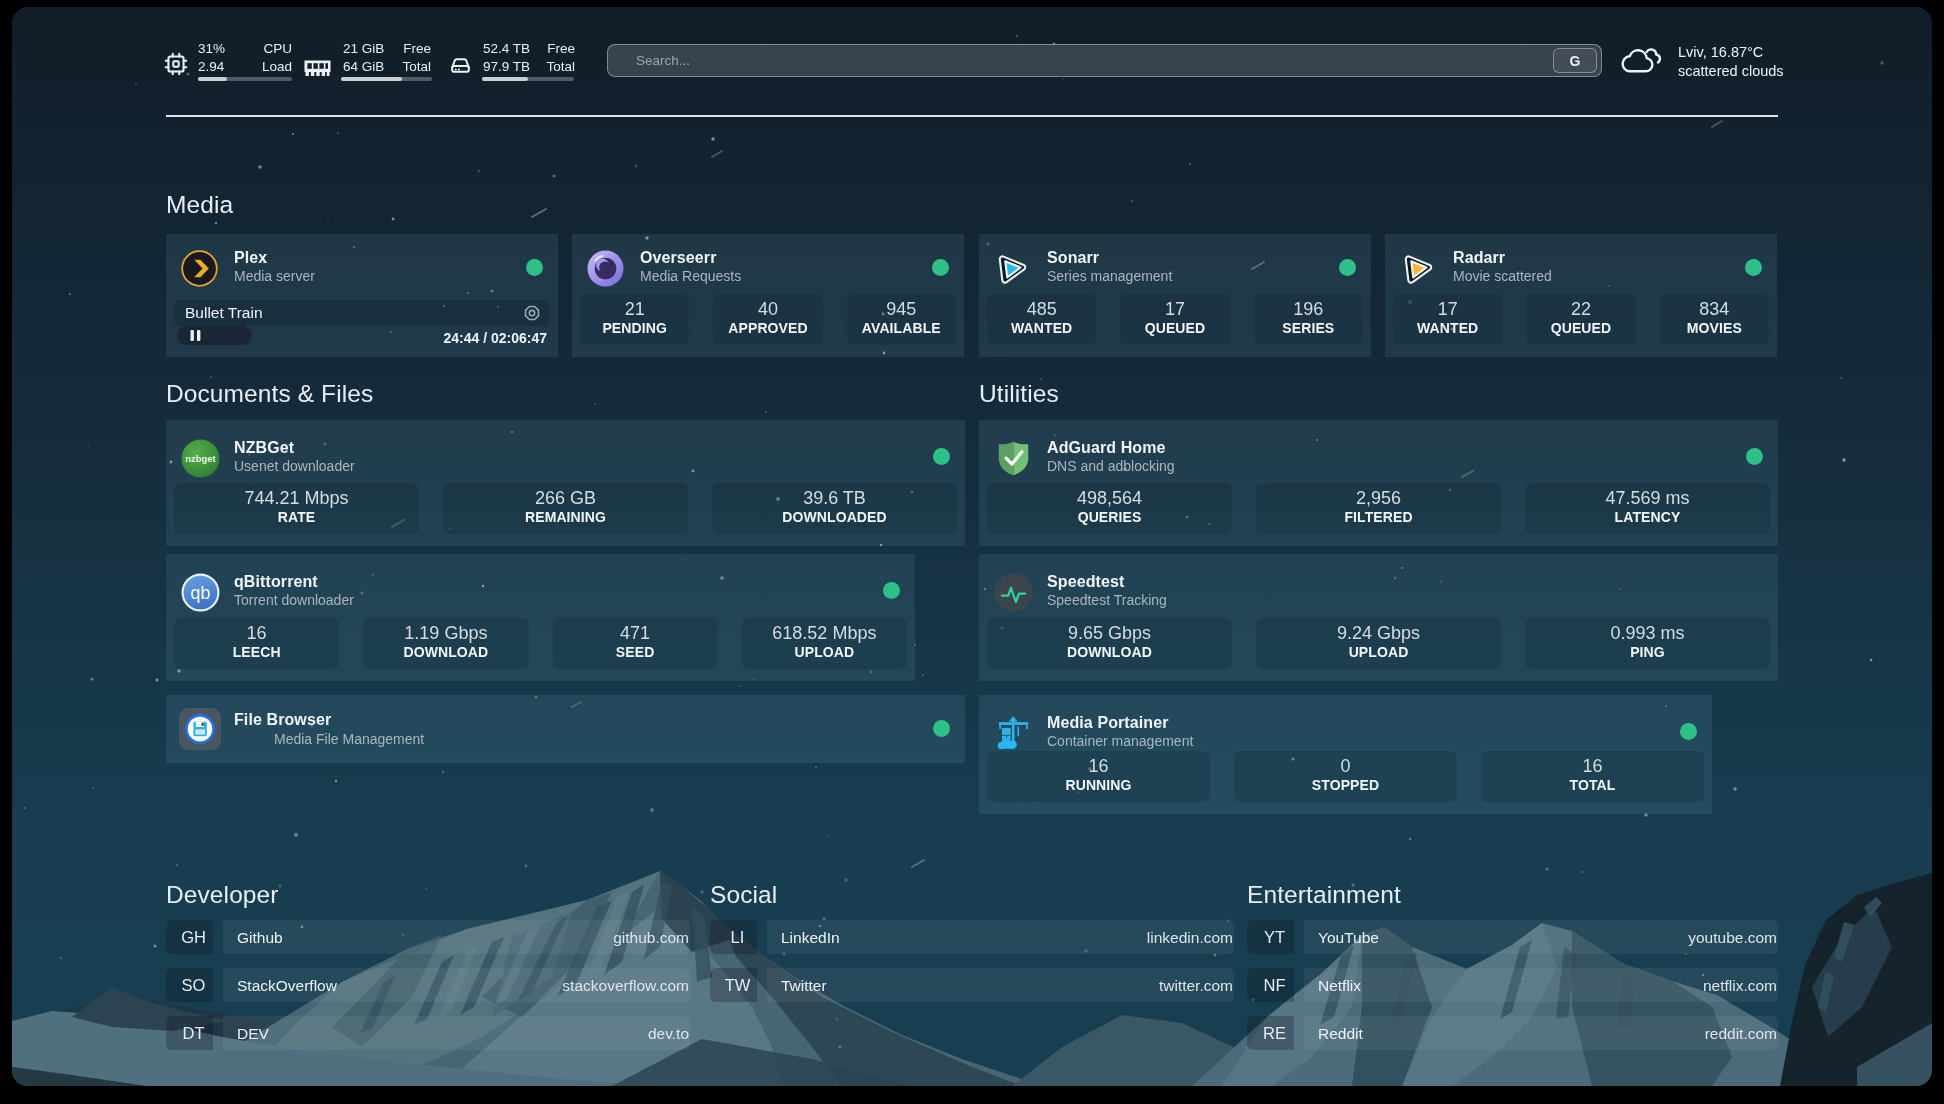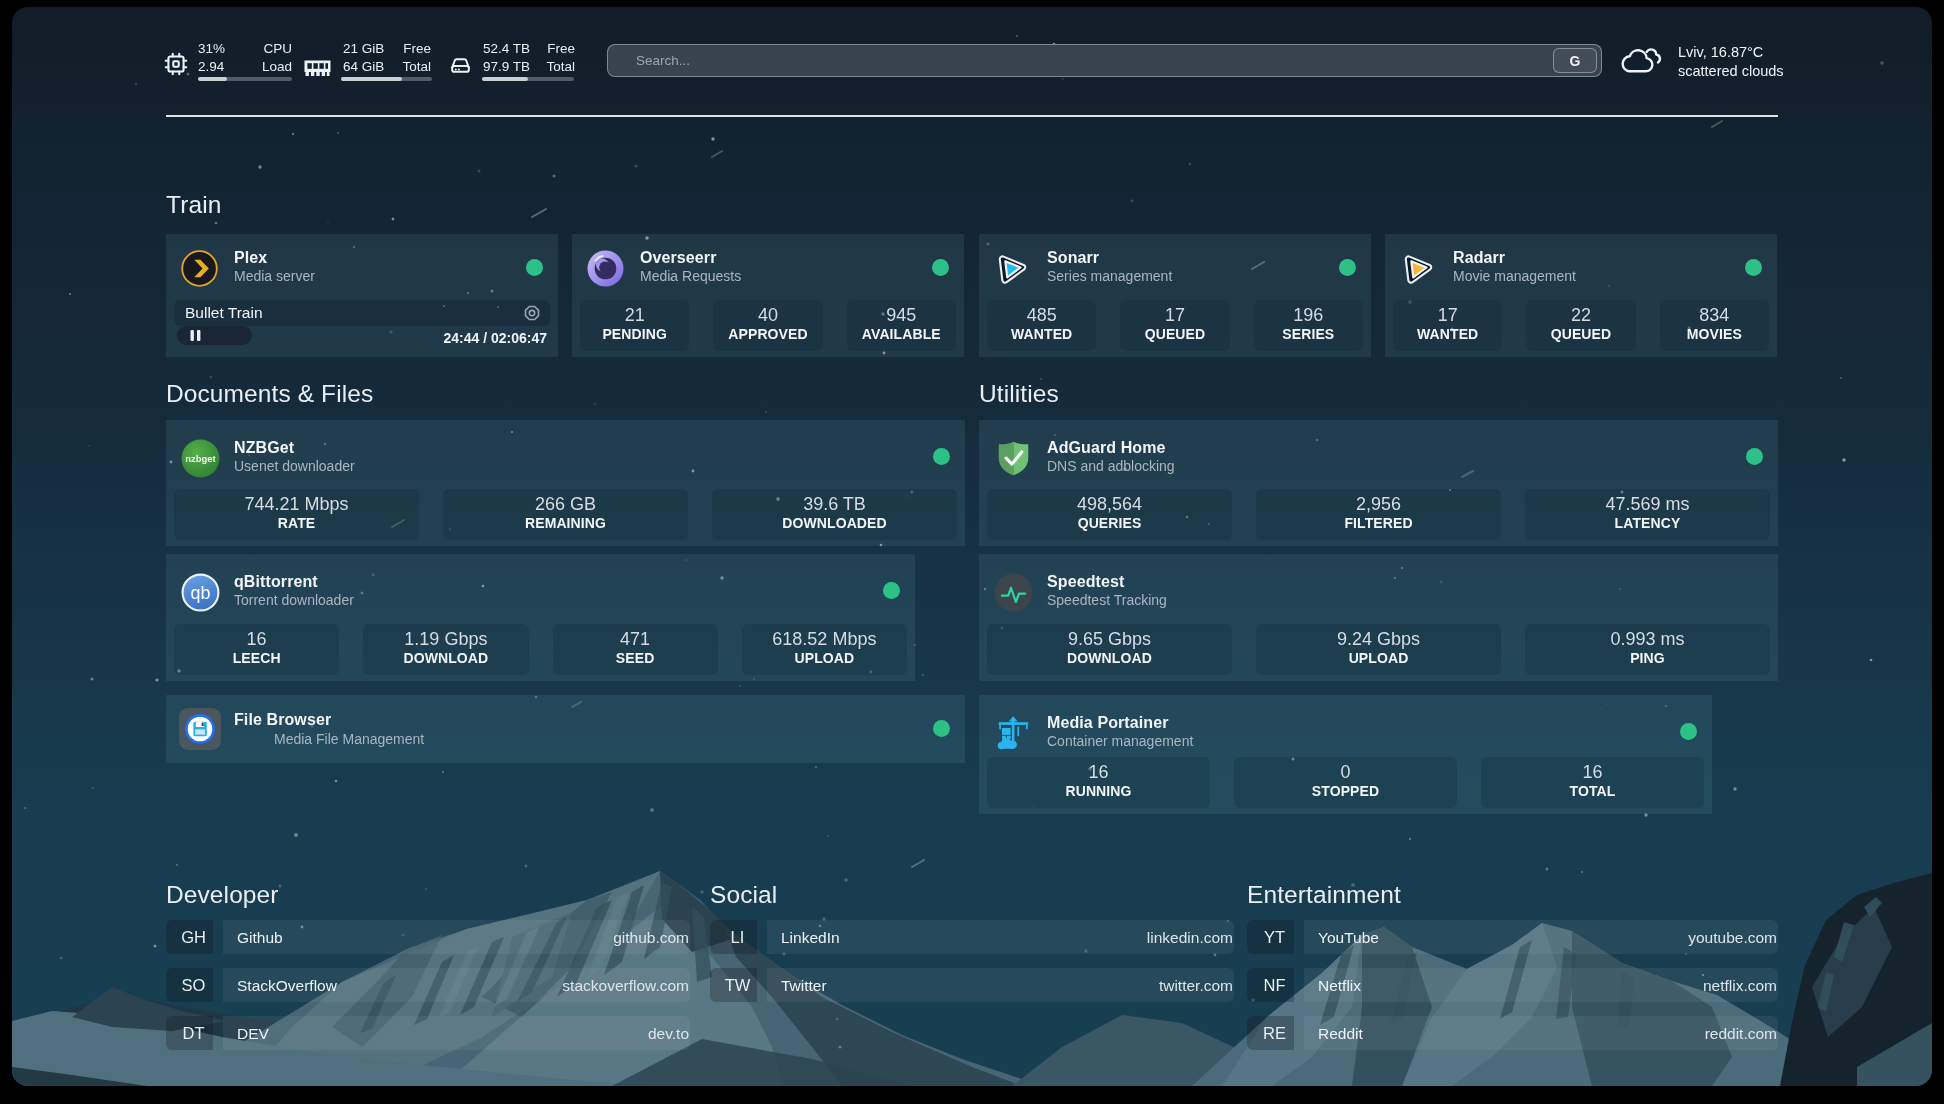--- a/index.html
+++ b/index.html
@@ -20,21 +20,21 @@
 .sect { position:absolute; font-size:24.5px; font-weight:500; color:#e9eef2; letter-spacing:0.1px; line-height:30px; }
 .card { position:absolute; background:rgba(150,215,238,0.10); border-radius:0; }
 .cicon { position:absolute; left:15px; top:16px; width:37px; height:37px; }
 .wide .cicon { top:19px; width:39px; height:39px; }
 .ctitle { position:absolute; left:68px; top:13px; font-size:16px; font-weight:600; line-height:21px; color:#f2f5f7; letter-spacing:0.1px; }
 .wide .ctitle { top:17px; }
 .csub { position:absolute; left:68px; top:34px; font-size:14px; line-height:17px; color:#a9b6bf; }
 .wide .csub { top:38px; }
 .dot { position:absolute; width:17px; height:17px; border-radius:50%; background:#2dc188; top:25px; right:15px; }
 .wide .dot { top:28px; }
-.stats { position:absolute; left:8px; right:8px; bottom:6px; height:51px; display:flex; gap:24px; }
+.stats { position:absolute; left:8px; right:8px; bottom:12px; height:51px; display:flex; gap:24px; }
 .stat { flex:1; background:rgba(3,18,28,0.15); border-radius:6px; text-align:center; padding-top:3.5px; }
 .stat .v { font-size:18px; color:#d6dde2; line-height:22px; font-weight:400; }
 .stat .l { font-size:14px; font-weight:700; color:#f3f6f8; line-height:17px; letter-spacing:0.1px; }
 .np { position:absolute; left:8px; right:8px; bottom:10px; height:47px; }
 .nprow { position:absolute; left:0; right:0; top:0; height:26px; background:rgba(2,14,24,0.22); border-radius:6px; }
 .nt { position:absolute; left:11px; top:3px; font-size:15.5px; line-height:20px; color:#f0f4f6; font-weight:500; }
 .cam { position:absolute; right:8px; top:3px; }
 .pill { position:absolute; left:3px; bottom:2px; width:75px; height:19px; background:#1a2635; border-radius:10px; }
 .pbars { position:absolute; left:13px; top:4px; width:11px; height:11px; }
 .time { position:absolute; right:3px; bottom:1px; font-size:14px; font-weight:700; color:#eff3f6; }
@@ -230,21 +230,21 @@
   </div>
 
   <svg class="hicon" style="left:1608px;top:38px" width="42" height="30" viewBox="0 0 28 20" fill="none" stroke="#eef3f6" stroke-width="1.6" stroke-linecap="round" stroke-linejoin="round">
     <path d="M17.8 4.6 a3.4 3.4 0 0 1 6.3 1.7 a2.9 2.9 0 0 1 1.2 5.3"></path>
     <path d="M6.2 17.5 h10.9 a4.4 4.4 0 0 0 0.66 -8.76 a5.8 5.8 0 0 0 -11.3 -1.2 a5 5 0 0 0 -0.26 9.96 Z"></path>
   </svg>
   <div class="weather">Lviv, 16.87°C<br>scattered clouds</div>
 
   <div class="hr"></div>
 
-  <div class="sect" style="left:154px; top:183px;">Train</div>
+  <div class="sect" style="left:154px; top:183px;">Media</div>
   <div class="sect" style="left:154px; top:372px;">Documents &amp; Files</div>
   <div class="sect" style="left:967px; top:372px;">Utilities</div>
   <div class="sect" style="left:154px; top:873px;">Developer</div>
   <div class="sect" style="left:698px; top:873px;">Social</div>
   <div class="sect" style="left:1235px; top:873px;">Entertainment</div>
 
 <div class="card" style="left:154px;top:227px;width:392px;height:123px;">
       <svg class="cicon" viewBox="0 0 37 37">
 <circle cx="18.5" cy="18.5" r="17.3" fill="#17191e" stroke="#e3a42c" stroke-width="1.8"></circle>
 <path d="M13.2 9.8 h6.2 L27.8 18.5 L19.4 27.2 h-6.2 l8.4 -8.7 Z" fill="#ebaf1e"></path>
@@ -328,21 +328,21 @@
       </div>
     </div>
     <div class="card" style="left:1373px;top:227px;width:392px;height:123px;">
       <svg class="cicon" viewBox="0 0 37 37">
 <g transform="rotate(-7 18.5 18.5)">
 <path d="M11 5.6 L30 16.3 a2.5 2.5 0 0 1 0 4.4 L11 31.4 a2.7 2.7 0 0 1 -4 -2.4 V8 a2.7 2.7 0 0 1 4 -2.4 Z" fill="#0c1824" stroke="#e9eff3" stroke-width="2.1" stroke-linejoin="round"></path>
 <path d="M12.2 10.4 L26.6 18.5 L12.2 26.6 Z" fill="#f8b53a" stroke="#f4f7f9" stroke-width="2.1" stroke-linejoin="round"></path>
 </g>
 </svg>
       <div class="ctitle">Radarr</div>
-      <div class="csub">Movie management</div>
+      <div class="csub">Movie scattered</div>
       <div class="dot"></div>
       <div class="stats">
         <div class="stat">
           <div class="v">17</div>
           <div class="l">WANTED</div>
         </div>
         <div class="stat">
           <div class="v">22</div>
           <div class="l">QUEUED</div>
         </div>

